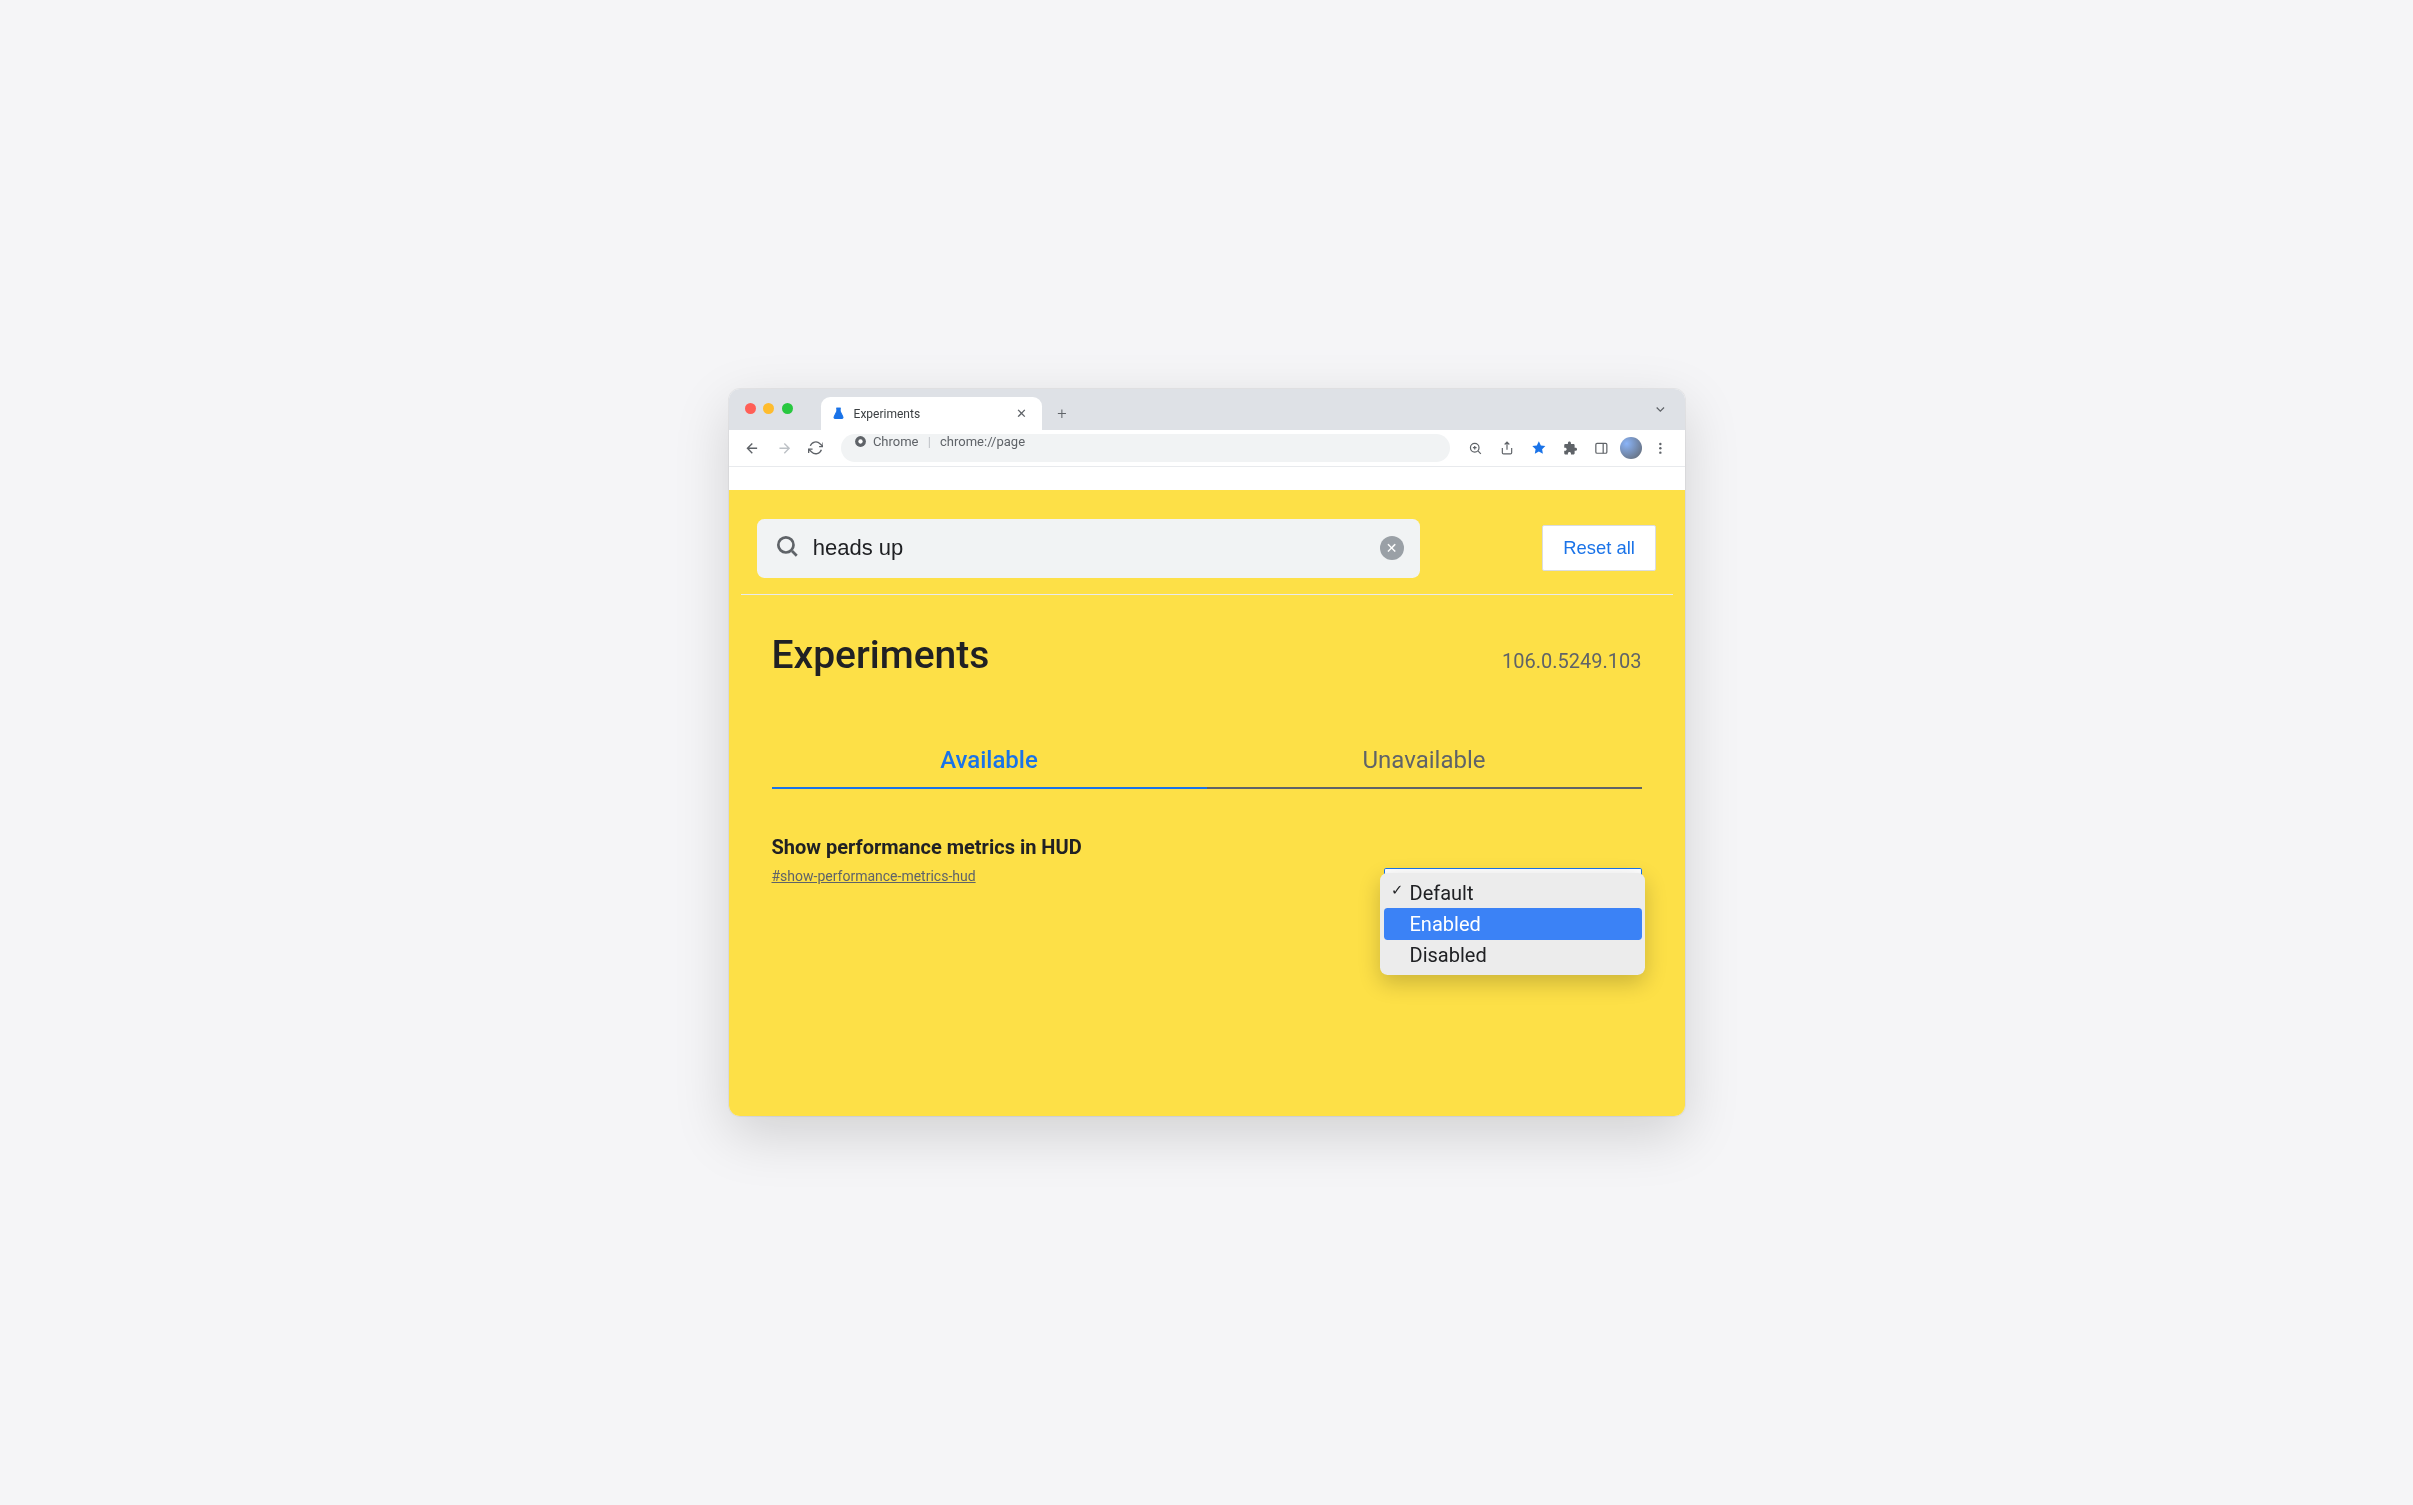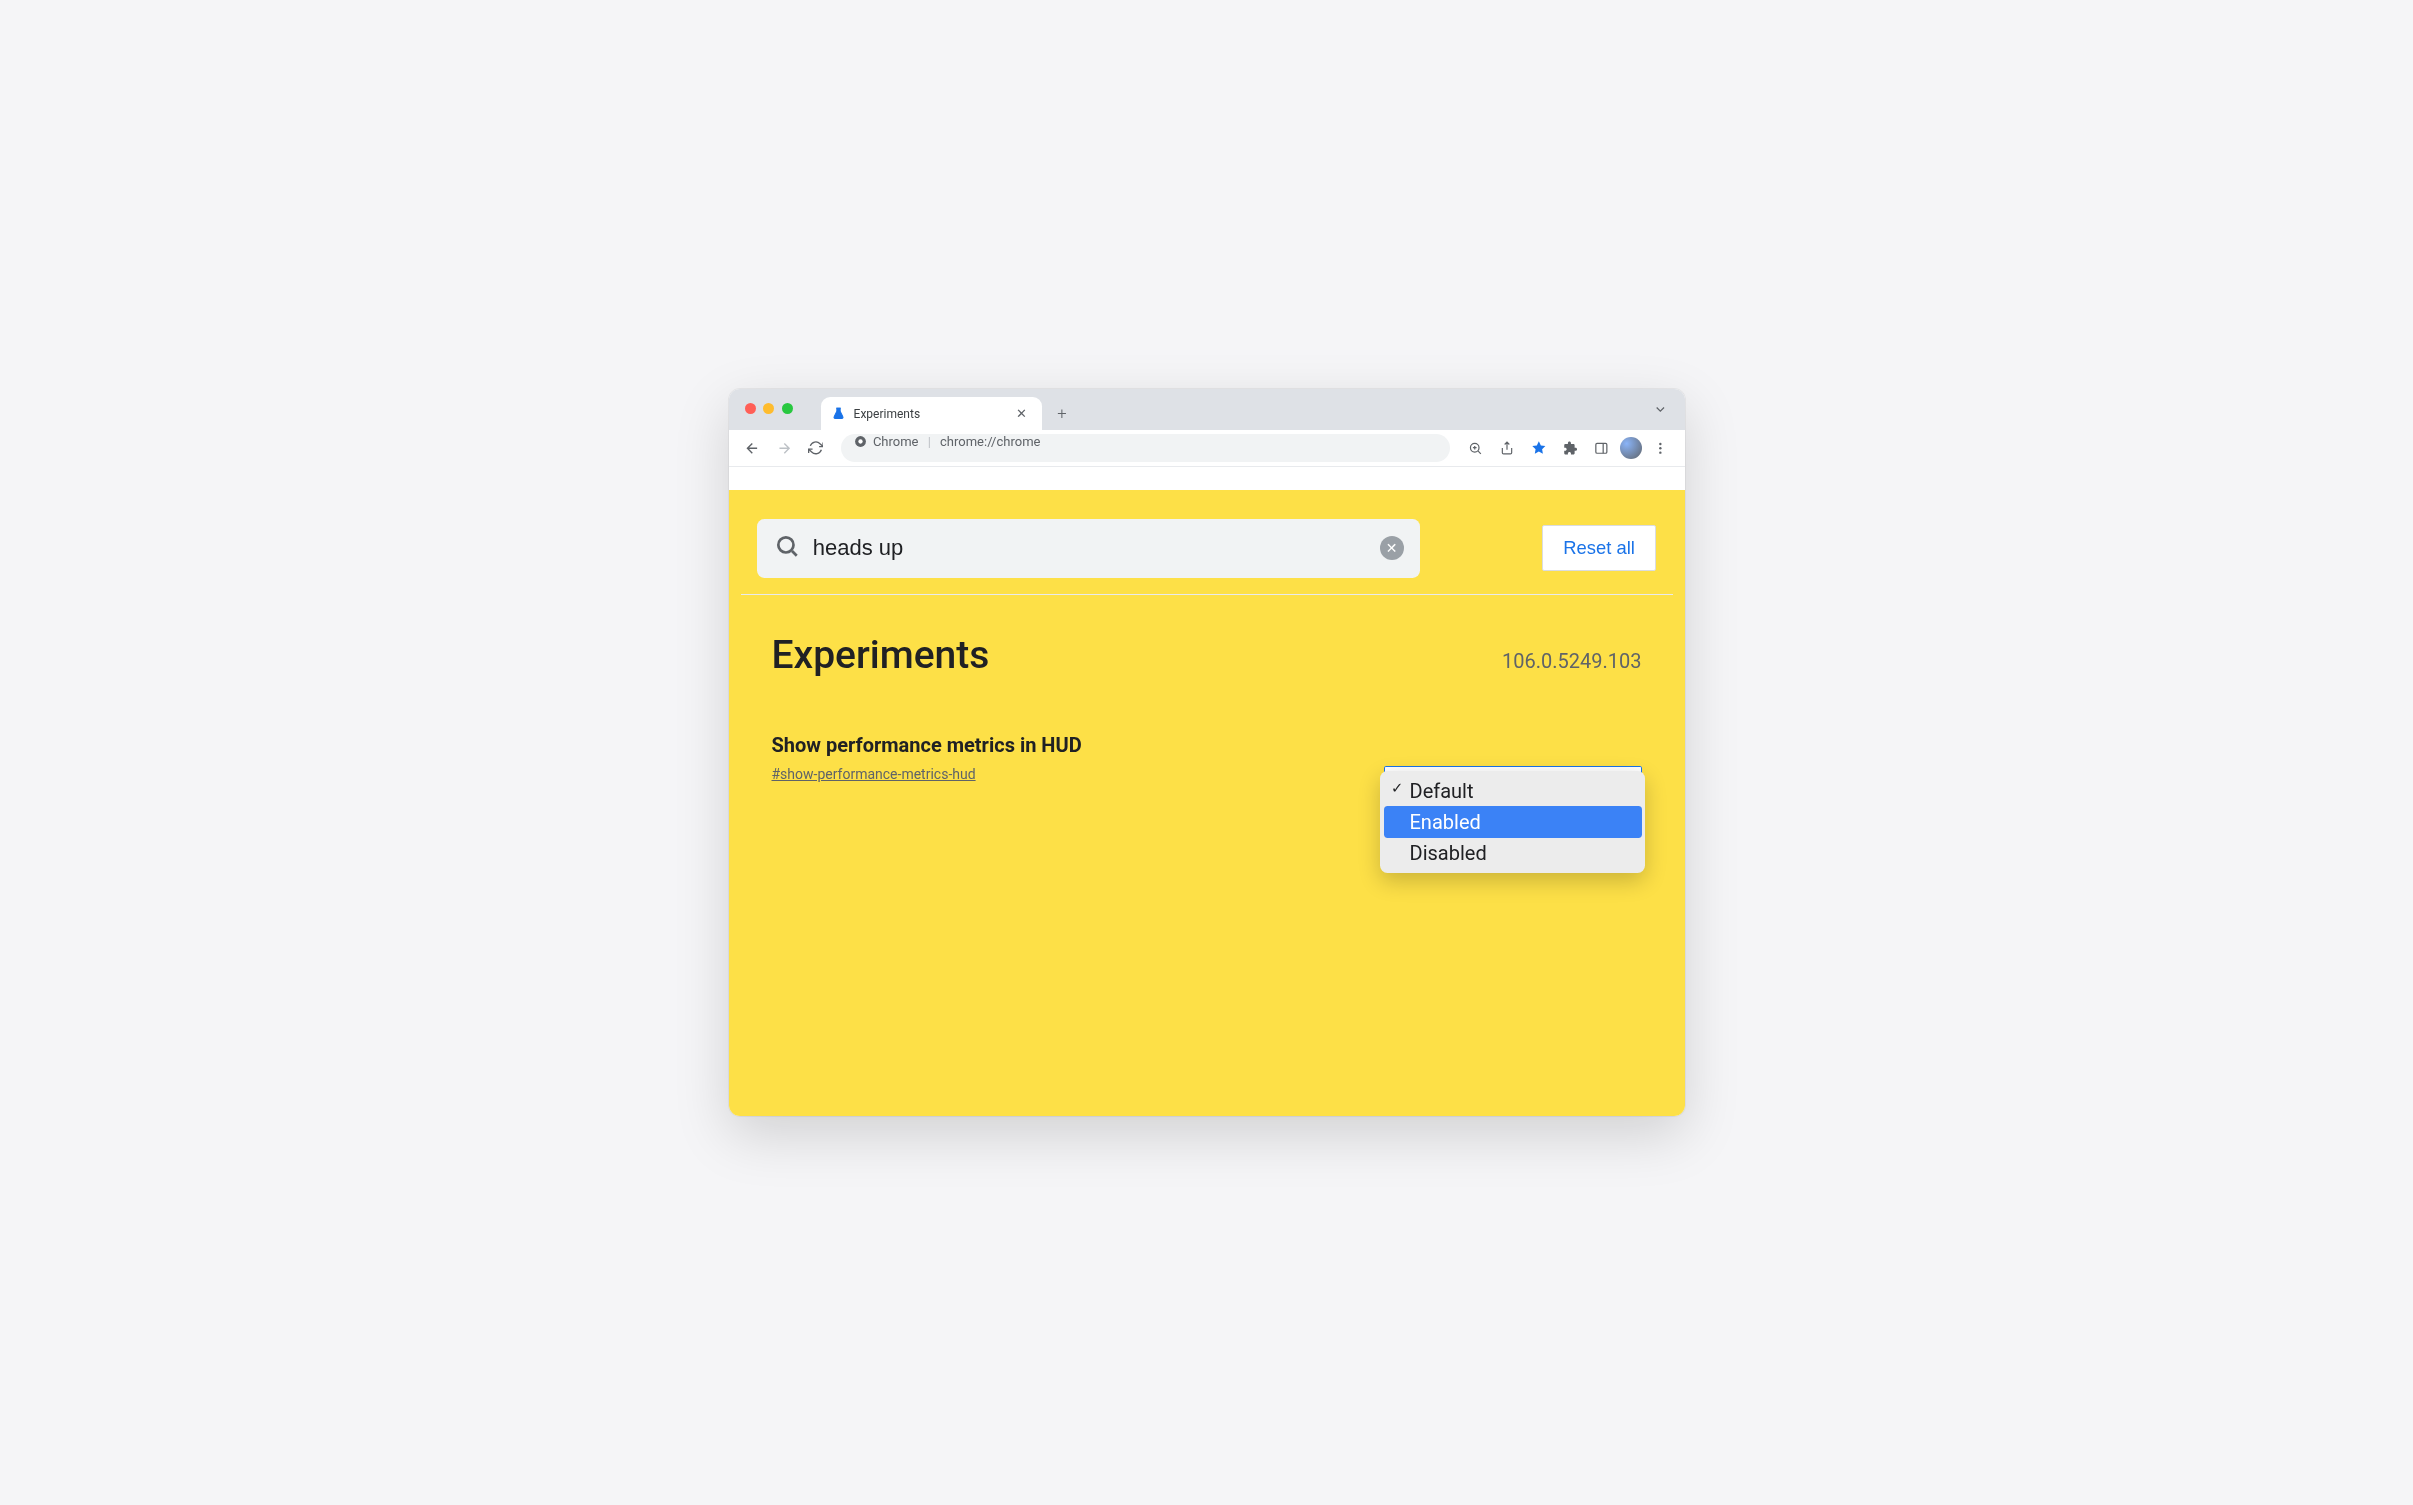--- a/index.html
+++ b/index.html
@@ -321,21 +321,21 @@
     </div>
     <div class="omnibox">
       <span class="chip">
         <svg width="13" height="13" viewBox="0 0 24 24">
             <circle cx="12" cy="12" r="10" fill="#5f6368"></circle>
             <circle cx="12" cy="12" r="4" fill="#fff"></circle>
           </svg>
         <span>Chrome</span>
       </span>
       <span class="sep">|</span>
-      <span>chrome://chrome</span>
+      <span>chrome://page</span>
     </div>
     <div class="tb-icon">
       <svg width="14.7" height="14.7" viewBox="0 0 24 24" fill="none" stroke="#5f6368" stroke-width="2">
           <circle cx="11" cy="11" r="7"></circle>
           <path d="M21 21l-4.35-4.35M11 8v6M8 11h6"></path>
         </svg>
     </div>
     <div class="tb-icon">
       <svg width="14" height="14" viewBox="0 0 24 24" fill="none" stroke="#5f6368" stroke-width="2">
           <path d="M4 12v8a2 2 0 0 0 2 2h12a2 2 0 0 0 2-2v-8M16 6l-4-4-4 4M12 2v13"></path>
@@ -381,20 +381,24 @@
       </div>
       <button class="reset-btn">Reset all</button>
     </div>
 
     <div class="content">
       <div class="heading-row">
         <div class="h1">Experiments</div>
         <div class="version">106.0.5249.103</div>
       </div>
 
+      <div class="tabs-row">
+        <div class="page-tab active">Available</div>
+        <div class="page-tab">Unavailable</div>
+      </div>
 
       <div class="flag-row">
         <div class="flag-text">
           <div class="flag-title">Show performance metrics in HUD</div>
           <a class="flag-anchor">#show-performance-metrics-hud</a>
         </div>
         <div class="select-wrap">
           <div class="select-box"></div>
           <div class="dropdown">
             <div class="dropdown-item checked">Default</div>

